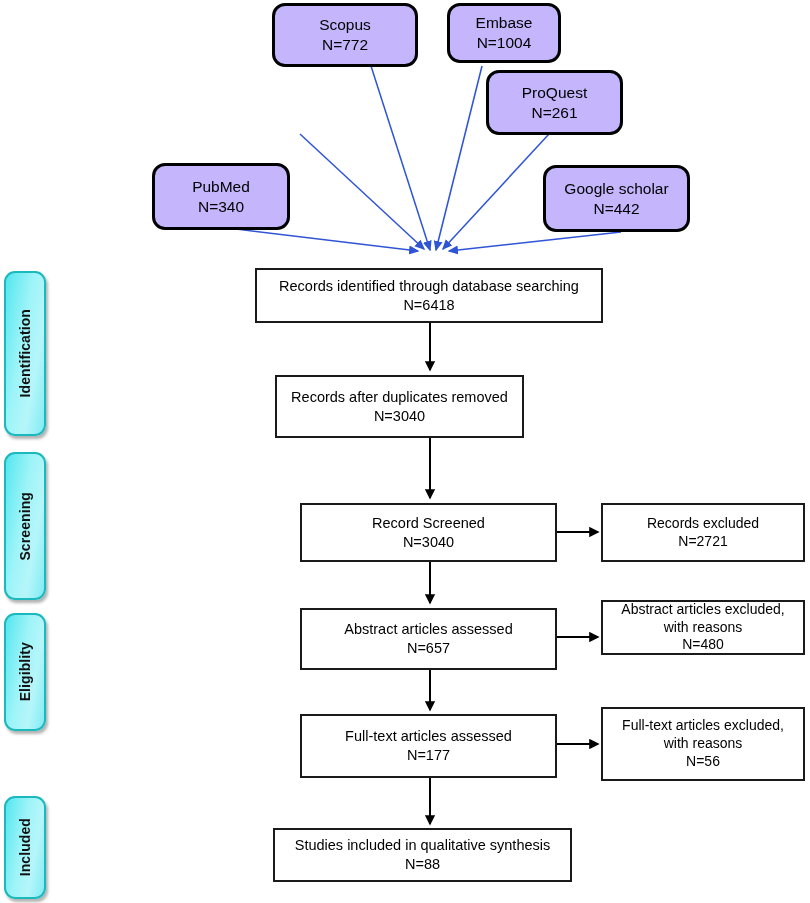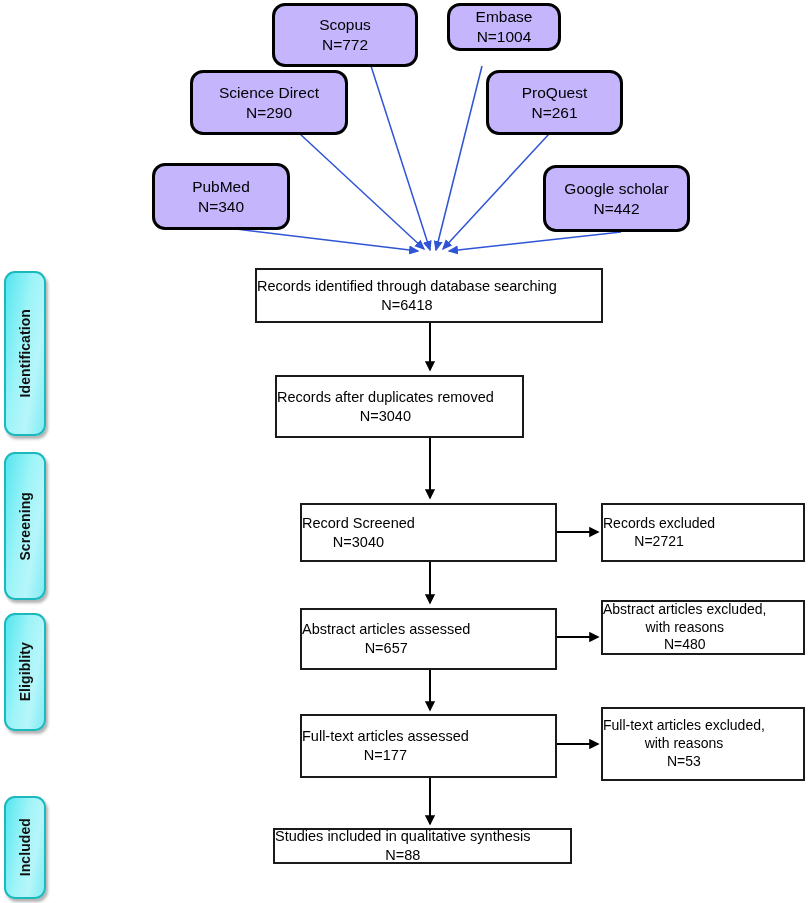--- a/index.html
+++ b/index.html
@@ -56,21 +56,21 @@
   }
 
   
   .flow-box {
     position: absolute;
     box-sizing: border-box;
     border: 2.2px solid #1a1a1a;
     background: #ffffff;
     display: flex;
     align-items: center;
-    justify-content: flex-start;
+    justify-content: center;
     z-index: 3;
   }
   .flow-box .box-text {
     font-size: 14.5px;
   }
   .side-box .box-text {
     font-size: 14px;
   }
 
   
@@ -146,29 +146,25 @@
   </div>
   <div class="phase-tab" style="left:4px; top:796px; width:42px; height:103px;">
     <span class="tab-label">Included</span>
   </div>
 
   <div class="src-box" style="left:272px; top:3px; width:146px; height:64px;">
     <span class="box-text">Scopus
 N=772</span>
   </div>
 
-  <div class="src-box" style="left:447px; top:3px; width:114px; height:48px;">
+  <div class="src-box" style="left:447px; top:3px; width:114px; height:60px;">
     <span class="box-text">Embase
 N=1004</span>
   </div>
 
-  <div class="src-box" style="left:190px; top:70px; width:158px; height:65px;">
-    <span class="box-text">Science Direct
-N=290</span>
-  </div>
 
   <div class="src-box" style="left:486px; top:70px; width:137px; height:65px;">
     <span class="box-text">ProQuest
 N=261</span>
   </div>
 
   <div class="src-box" style="left:152px; top:163px; width:138px; height:67px;">
     <span class="box-text">PubMed
 N=340</span>
   </div>
@@ -196,35 +192,35 @@
   <div class="flow-box" style="left:300px; top:608px; width:257px; height:62px;">
     <span class="box-text">Abstract articles assessed
 N=657</span>
   </div>
 
   <div class="flow-box" style="left:300px; top:714px; width:257px; height:64px;">
     <span class="box-text">Full-text articles assessed
 N=177</span>
   </div>
 
-  <div class="flow-box" style="left:273px; top:828px; width:299px; height:36px;">
+  <div class="flow-box" style="left:273px; top:828px; width:299px; height:54px;">
     <span class="box-text">Studies included in qualitative synthesis
 N=88</span>
   </div>
 
   <div class="flow-box side-box" style="left:601px; top:503px; width:204px; height:59px;">
     <span class="box-text">Records excluded
 N=2721</span>
   </div>
 
   <div class="flow-box side-box" style="left:601px; top:600px; width:204px; height:55px;">
     <span class="box-text">Abstract articles excluded,
 with reasons
 N=480</span>
   </div>
 
   <div class="flow-box side-box" style="left:601px; top:707px; width:204px; height:74px;">
     <span class="box-text">Full-text articles excluded,
 with reasons
-N=53</span>
+N=56</span>
   </div>
 
 </div>
 
 </body></html>

